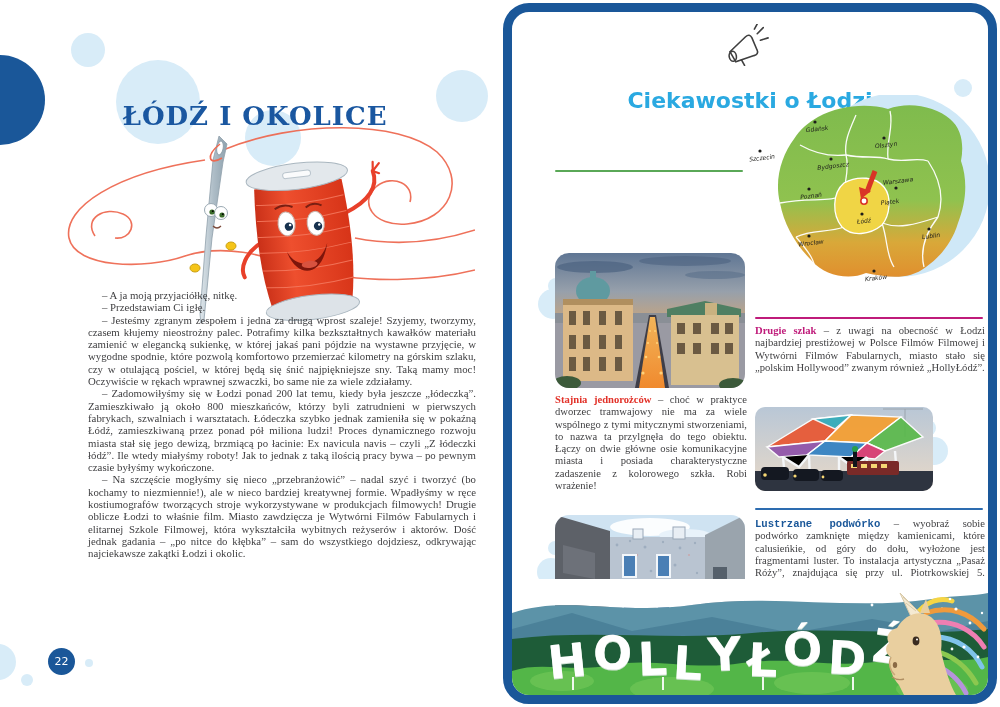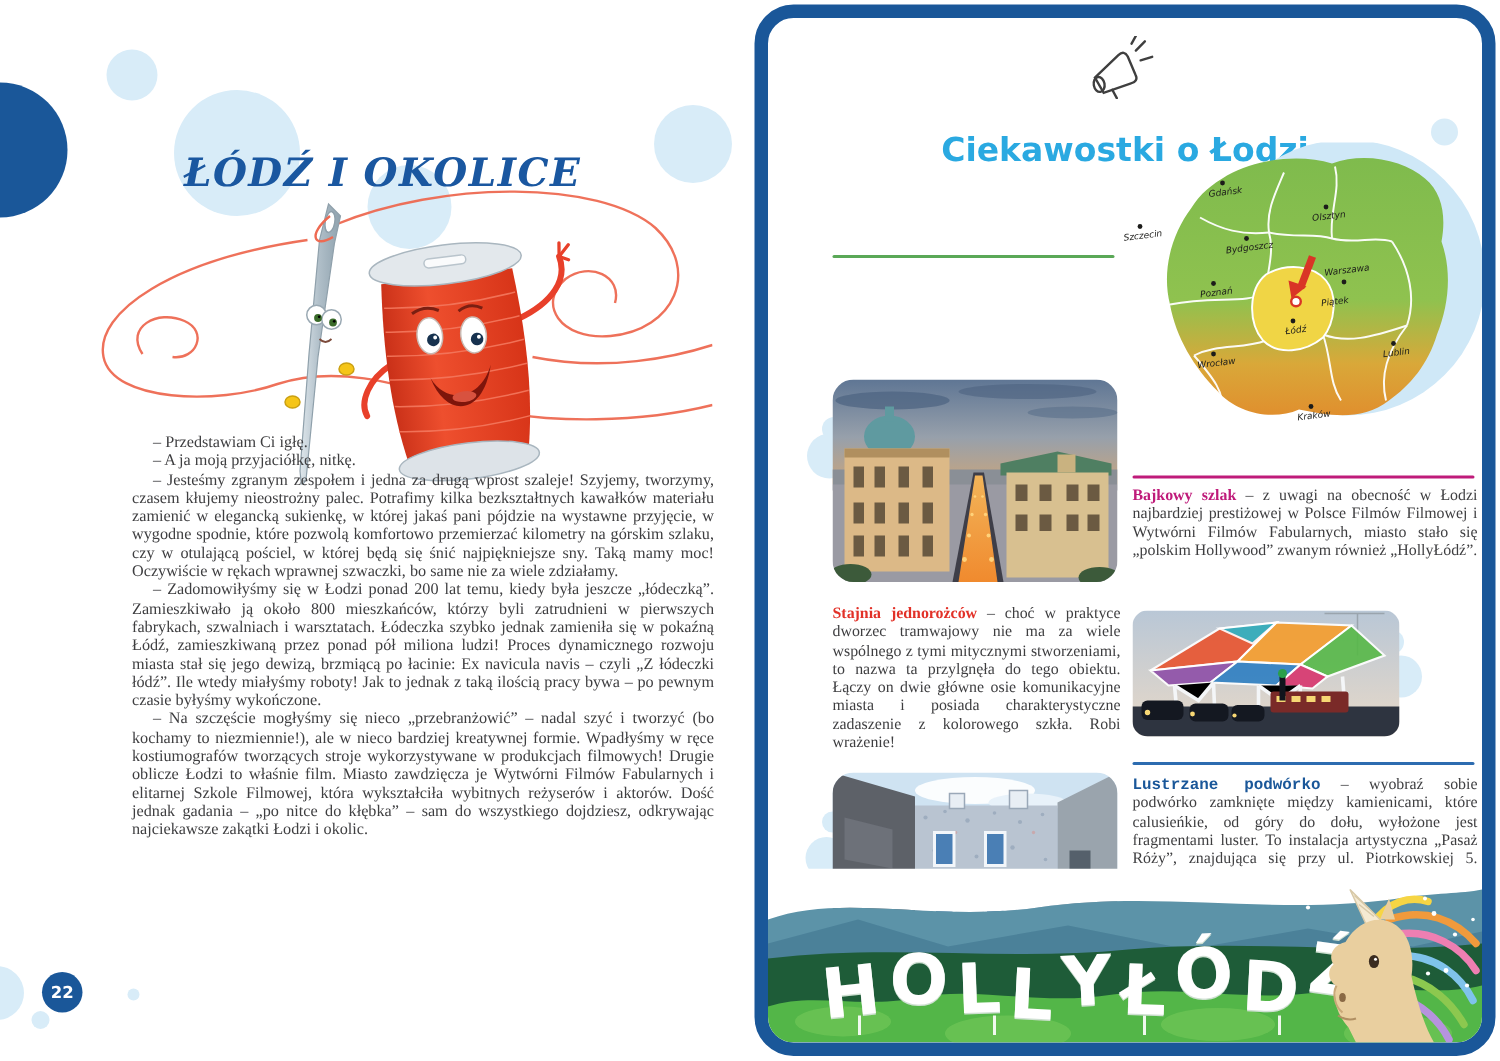--- a/index.html
+++ b/index.html
@@ -6,28 +6,28 @@
   .canvas{position:relative;width:1000px;height:707px;overflow:hidden;background:#fff;
           font-family:"Liberation Serif",serif;}
   
   .circ{position:absolute;border-radius:50%;}
   .c-light{background:#d8ecf8;}
   .c-dark{background:#1a5799;}
   
   .page-left{position:absolute;left:0;top:0;width:500px;height:707px;}
   .lp-title{position:absolute;left:55px;top:84px;width:400px;text-align:center;
             font-family:"DejaVu Serif",serif;font-weight:bold;font-size:26px;
-            letter-spacing:1px;color:#1a57a0;font-style:italic;}
+            letter-spacing:1px;color:#1a57a0;}
   .lp-illustration{position:absolute;left:55px;top:118px;width:420px;height:205px;}
   .lp-text{position:absolute;left:88px;top:289px;width:388px;
            font-size:10.8px;line-height:12.3px;color:#3e3e40;text-align:justify;}
   .lp-text p{margin:0;text-indent:14px;}
-  .page-badge{position:absolute;left:28px;top:648px;width:27px;height:27px;border-radius:50%;
+  .page-badge{position:absolute;left:48px;top:648px;width:27px;height:27px;border-radius:50%;
               background:#1a5799;color:#fff;font-family:"DejaVu Sans",sans-serif;
-              font-weight:bold;font-size:11px;display:flex;align-items:center;justify-content:center;}
+              font-weight:normal;font-size:11px;display:flex;align-items:center;justify-content:center;}
   
   .page-right{position:absolute;left:503px;top:3px;width:476px;height:683px;
               border:9px solid #1a5799;border-radius:26px;background:#fff;overflow:hidden;}
   .rp-megaphone{position:absolute;left:208px;top:12px;width:50px;height:42px;}
   .rp-title{position:absolute;left:0;top:58px;width:476px;text-align:center;
             font-family:"DejaVu Sans",sans-serif;font-weight:bold;font-size:22px;color:#2aa9e1;}
   .sec{position:absolute;margin:0;font-size:10.6px;line-height:12.3px;color:#3e3e40;text-align:justify;}
   .sec strong{font-weight:bold;}
   .h-green{color:#44a13c;} .h-magenta{color:#bf1b7a;} .h-red{color:#e23128;} .h-blue:
   {color:#1a5799;}
@@ -139,22 +139,22 @@
         <circle cx="237.4" cy="105.6" r="1.3" fill="#fff"></circle>
           <circle cx="266.4" cy="108.6" r="1.3" fill="#fff"></circle>
         <path d="M224,88 Q233,83 242,88" stroke="#7a1f12" stroke-width="2" fill="none"></path>
         <path d="M255,90 Q263,85 271,90" stroke="#7a1f12" stroke-width="2" fill="none"></path>
         <path d="M231,132 C240,152 263,150 272,128 C263,162 238,160 231,132 Z" fill="#7e150b"></path>
         <ellipse cx="252" cy="147" rx="8" ry="3.6" fill="#d8523f"></ellipse>
       </g>
     </svg>
 
     <div class="lp-text">
+      <p>– A ja moją przyjaciółkę, nitkę.</p>
       <p>– Przedstawiam Ci igłę.</p>
-      <p>– A ja moją przyjaciółkę, nitkę.</p>
       <p>– Jesteśmy zgranym zespołem i jedna za drugą wprost szaleje! Szyjemy, tworzymy, czasem kłujemy nieostrożny palec. Potrafimy kilka bezkształtnych kawałków materiału zamienić w elegancką sukienkę, w której jakaś pani pójdzie na wystawne przyjęcie, w wygodne spodnie, które pozwolą komfortowo przemierzać kilometry na górskim szlaku, czy w otulającą pościel, w której będą się śnić najpiękniejsze sny. Taką mamy moc! Oczywiście w rękach wprawnej szwaczki, bo same nie za wiele zdziałamy.</p>
       <p>– Zadomowiłyśmy się w Łodzi ponad 200 lat temu, kiedy była jeszcze „łódeczką”. Zamieszkiwało ją około 800 mieszkańców, którzy byli zatrudnieni w pierwszych fabrykach, szwalniach i warsztatach. Łódeczka szybko jednak zamieniła się w pokaźną Łódź, zamieszkiwaną przez ponad pół miliona ludzi! Proces dynamicznego rozwoju miasta stał się jego dewizą, brzmiącą po łacinie: Ex navicula navis – czyli „Z łódeczki łódź”. Ile wtedy miałyśmy roboty! Jak to jednak z taką ilością pracy bywa – po pewnym czasie byłyśmy wykończone.</p>
       <p>– Na szczęście mogłyśmy się nieco „przebranżowić” – nadal szyć i tworzyć (bo kochamy to niezmiennie!), ale w nieco bardziej kreatywnej formie. Wpadłyśmy w ręce kostiumografów tworzących stroje wykorzystywane w produkcjach filmowych! Drugie oblicze Łodzi to właśnie film. Miasto zawdzięcza je Wytwórni Filmów Fabularnych i elitarnej Szkole Filmowej, która wykształciła wybitnych reżyserów i aktorów. Dość jednak gadania – „po nitce do kłębka” – sam do wszystkiego dojdziesz, odkrywając najciekawsze zakątki Łodzi i okolic.</p>
     </div>
 
     <div class="page-badge">
       <span>22</span>
     </div>
   </div>
 
@@ -243,21 +243,21 @@
           <circle cx="104" cy="104" r="1.3"></circle>
         <circle cx="93" cy="90" r="1.1"></circle>
           <circle cx="102" cy="90" r="1.1"></circle>
         <circle cx="95" cy="78" r="0.9"></circle>
           <circle cx="100" cy="78" r="0.9"></circle>
       </g>
       <ellipse cx="12" cy="130" rx="14" ry="7" fill="#3c5a3a"></ellipse>
       <ellipse cx="178" cy="132" rx="14" ry="7" fill="#3c5a3a"></ellipse>
     </svg>
 
-    <p class="sec" style="left:43px;top:392px;width:192px;">
+    <p class="sec" style="left:43px;top:382px;width:192px;">
       <strong class="h-red">Stajnia jednorożców</strong>
       <span>– choć w praktyce dworzec tramwajowy nie ma za wiele wspólnego z tymi mitycznymi stworzeniami, to nazwa ta przylgnęła do tego obiektu. Łączy on dwie główne osie komunikacyjne miasta i posiada charakterystyczne zadaszenie z kolorowego szkła. Robi wrażenie!</span>
     </p>
 
     <svg class="photo" style="left:43px;top:503px;width:190px;height:130px;border-radius:14px;" viewBox="0 0 190 130">
       <rect width="190" height="130" fill="#cfe3f2"></rect>
       <ellipse cx="95" cy="12" rx="40" ry="9" fill="#ffffff" opacity="0.9"></ellipse>
       <ellipse cx="130" cy="20" rx="26" ry="6" fill="#e8f2fa"></ellipse>
 
       <rect x="55" y="22" width="95" height="78" fill="#b9c4d1"></rect>
@@ -354,21 +354,21 @@
       <span class="map-label" style="left:128px;top:82px;">Warszawa</span>
       <span class="map-label" style="left:120px;top:103px;">Piątek</span>
       <span class="map-label" style="left:94px;top:122px;">Łódź</span>
       <span class="map-label" style="left:41px;top:144px;">Wrocław</span>
       <span class="map-label" style="left:161px;top:137px;">Lublin</span>
       <span class="map-label" style="left:106px;top:179px;">Kraków</span>
     </div>
 
     <div class="divider d-magenta" style="left:243px;top:305px;width:228px;"></div>
     <p class="sec" style="left:243px;top:313px;width:230px;">
-      <strong class="h-magenta">Bajkowy szlak</strong>
+      <strong class="h-magenta">Drugie szlak</strong>
       <span>– z uwagi na obecność w Łodzi najbardziej prestiżowej w Polsce Filmów Filmowej i Wytwórni Filmów Fabularnych, miasto stało się „polskim Hollywood” zwanym również „HollyŁódź”.</span>
     </p>
 
     <svg class="photo" style="left:243px;top:395px;width:178px;height:84px;border-radius:10px;" viewBox="0 0 178 84">
       <defs>
         <linearGradient id="sky2" x1="0" y1="0" x2="0" y2="1">
           <stop offset="0" stop-color="#b9c7d6"></stop>
             <stop offset="1" stop-color="#e8d9c8"></stop>
         </linearGradient>
       </defs>

